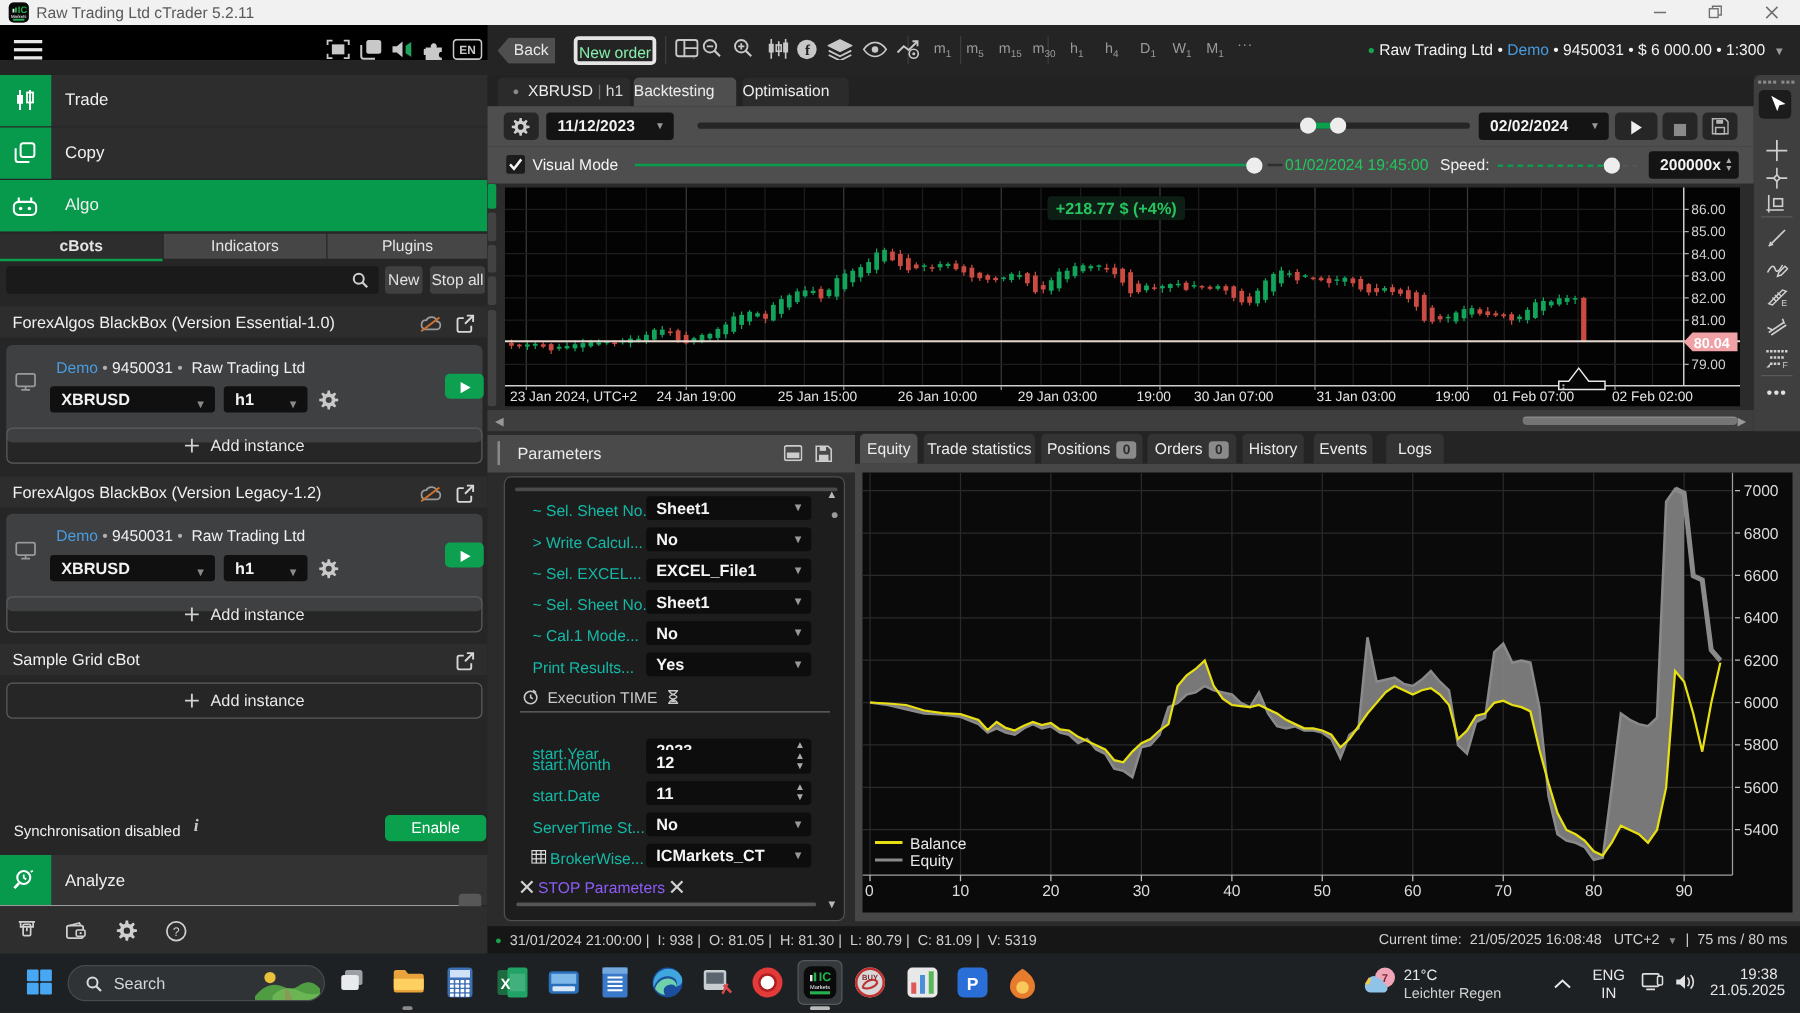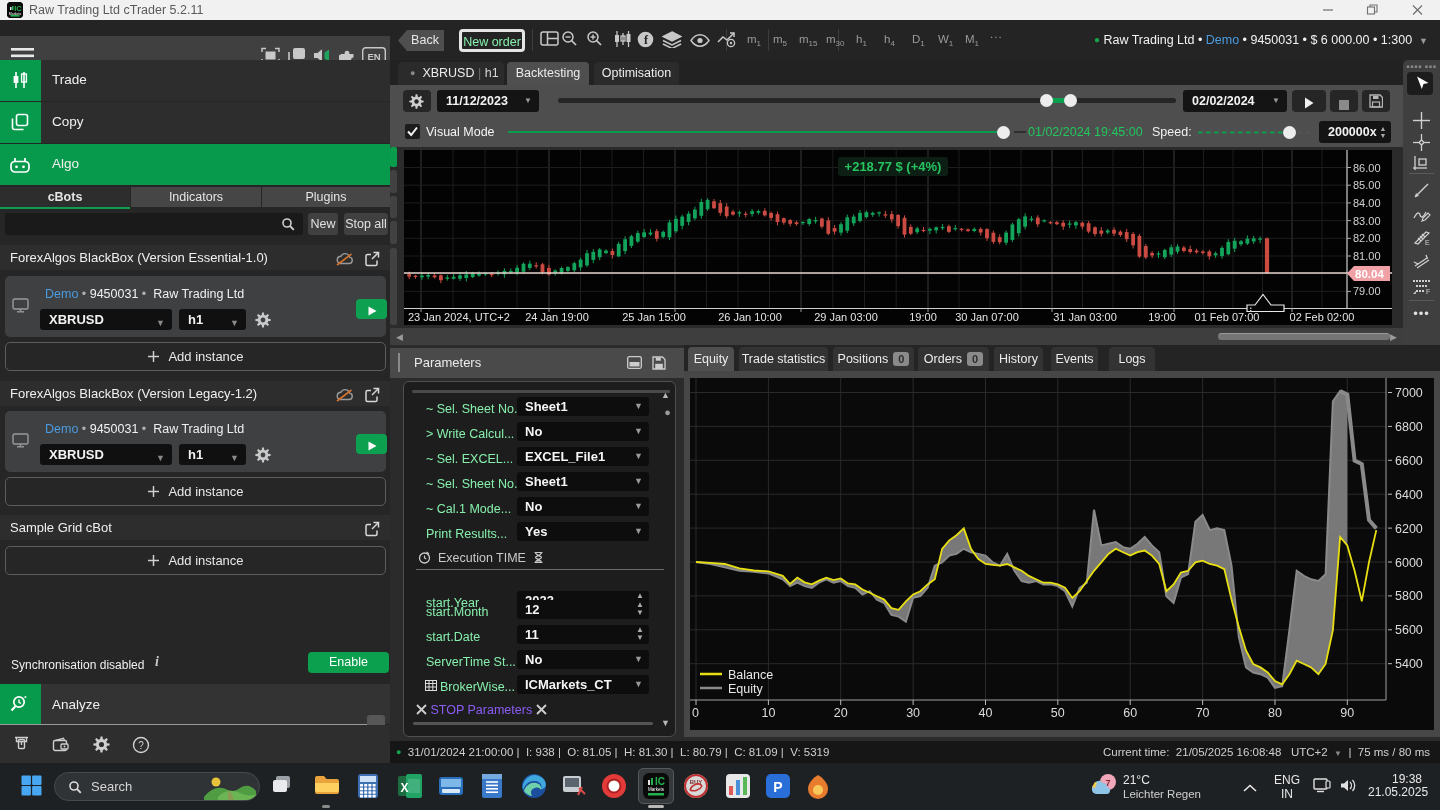--- a/index.html
+++ b/index.html
@@ -5,21 +5,21 @@
 html,body{width:1440px;height:810px;overflow:hidden;background:#262626;
   font-family:"Liberation Sans",sans-serif;-webkit-font-smoothing:antialiased}
 body{position:relative}
 
 #titlebar{position:absolute;left:0;top:0;width:1440px;height:20px;background:#f1f1f1}
 #titlebar .t{position:absolute;left:29px;top:3px;font-size:12.5px;color:#5a5a5a}
 #appico{position:absolute;left:7px;top:2px;width:16px;height:16px;border-radius:4px;background:#000}
 .winbtn{position:absolute;top:0;height:20px;color:#707070;font-size:12px;text-align:center}
 
 #toolbar{position:absolute;left:0;top:20px;width:1440px;height:40px;background:#242424}
-#toolbarL{position:absolute;left:0;top:16px;width:390px;height:40px;background:#404040}
+#toolbarL{position:absolute;left:0;top:0;width:390px;height:28px;background:#000000}
 .tbico{position:absolute;top:11px;color:#c8c8c8}
 .backbtn{position:absolute;left:398px;top:10px;width:46px;height:21px;background:#4f4f4f;color:#e8e8e8;
   font-size:12.5px;line-height:21px;text-align:center;padding-left:8px;
   clip-path:polygon(0 50%,9px 0,100% 0,100% 100%,9px 100%)}
 .newbtn{position:absolute;left:459px;top:9px;width:66px;height:23px;border:3px solid #e5e5e5;border-radius:4px;
   color:#86efac;font-size:12.5px;line-height:21px;text-align:center}
 .tf{position:absolute;top:13px;color:#9a9a9a;font-size:11.5px}
 .tf sub{font-size:8px}
 #acct{position:absolute;right:12px;top:13px;font-size:12.5px;color:#f2f2f2}
 #acct .demo{color:#4a9be0}
@@ -29,43 +29,43 @@
 .navrow{position:absolute;left:0;width:390px;height:41px;background:#2d2d2d}
 .navico{position:absolute;left:0;top:0;width:41px;height:41px;background:#089a4c}
 .navlbl{position:absolute;left:52px;top:12px;font-size:13.5px;color:#f0f0f0}
 .sbtab{position:absolute;top:127px;height:20px;background:#464646;color:#e4e4e4;font-size:12.5px;
   text-align:center;line-height:20px}
 #search{position:absolute;left:5px;top:153px;width:298px;height:22px;background:#1a1a1a;border-radius:3px}
 .sbbtn{position:absolute;top:153px;height:22px;background:#404040;border-radius:3px;color:#e0e0e0;
   font-size:12.5px;text-align:center;line-height:22px}
 .bothdr{position:absolute;left:0;width:390px;height:25px;background:#2d2d2d;color:#f0f0f0;font-size:13px;
   line-height:25px;padding-left:10px}
-.card{position:absolute;left:5px;width:381px;height:61px;background:#3e4042;border-radius:5px}
+.card{position:absolute;left:5px;width:381px;height:78px;background:#3e4042;border-radius:5px}
 .ddown{position:absolute;background:#101010;border-radius:3px;color:#f2f2f2;font-size:13px;font-weight:bold}
 .ddown .ar{position:absolute;right:7px;top:4px;color:#8a8a8a;font-size:9px}
 .playbtn{position:absolute;left:351px;top:23px;width:31px;height:20px;background:#0da050;border-radius:4px;text-align:center}
 .addinst{position:absolute;left:5px;width:381px;height:29px;border:1px solid #5c5c5c;border-radius:5px;
   color:#e8e8e8;font-size:13px;text-align:center;line-height:27px}
 
 #main{position:absolute;left:390px;top:60px;width:1050px;height:703px;background:#2b2b2b}
 .ctab{position:absolute;top:2px;height:23px;background:#2b2b2b;color:#ececec;font-size:12.5px;
-  text-align:center;line-height:23px;border-radius:4px 4px 0 0}
+  line-height:23px;border-radius:4px 4px 0 0}
 #btctrl{position:absolute;left:0;top:25px;width:1013px;height:32px;background:#4e4e4e}
 #vmrow{position:absolute;left:0;top:57px;width:1013px;height:30px;background:#4e4e4e}
 .darkbox{position:absolute;background:#262626;border-radius:4px}
 .combo{position:absolute;background:#141414;border-radius:3px;color:#f2f2f2;font-size:12.5px;font-weight:bold}
 #chartwrap{position:absolute;left:0;top:87px;width:1013px;height:198px;background:#2b2b2b}
 #scrollrow{position:absolute;left:0;top:268px;width:1013px;height:17px;background:#3e3e3e}
 
 #panels{position:absolute;left:0;top:285px;width:1050px;height:396px}
 #phdr{position:absolute;left:0;top:3px;width:294px;height:30px;background:#4a4a4a;color:#ececec;font-size:13px}
 #pbody{position:absolute;left:13px;top:36px;width:273px;height:356px;background:#1d1d1d;
   border:1px solid #4f4f4f;border-radius:6px}
 .prow{position:absolute;left:0;width:271px;height:25px}
-.plbl{position:absolute;left:22px;top:5px;font-size:12.5px;color:#86efac}
+.plbl{position:absolute;left:22px;top:5px;font-size:12.5px;color:#14b8a6}
 .pval{position:absolute;left:113px;top:0;width:132px;height:19px;background:#0d0d0d;border-radius:3px;
   color:#f5f5f5;font-size:13px;font-weight:bold;line-height:19px;padding-left:8px}
 .pval .ar{position:absolute;right:6px;top:0;color:#999;font-size:9px}
 .spin{position:absolute;right:5px;top:1px;color:#aaa;font-size:8px;line-height:8px;text-align:center}
 #eqpanel{position:absolute;left:294px;top:26px;width:756px;height:366px;background:#474747}
 .etab{position:absolute;top:2px;height:24px;color:#ececec;font-size:12.5px;text-align:center;
   line-height:24px;border-radius:4px 4px 0 0;background:#333}
 .ebadge{display:inline-block;background:#8a8a8a;color:#2d2d2d;border-radius:3px;font-size:11px;
   font-weight:bold;padding:0 5px;height:14px;line-height:14px;margin-left:5px}
 

